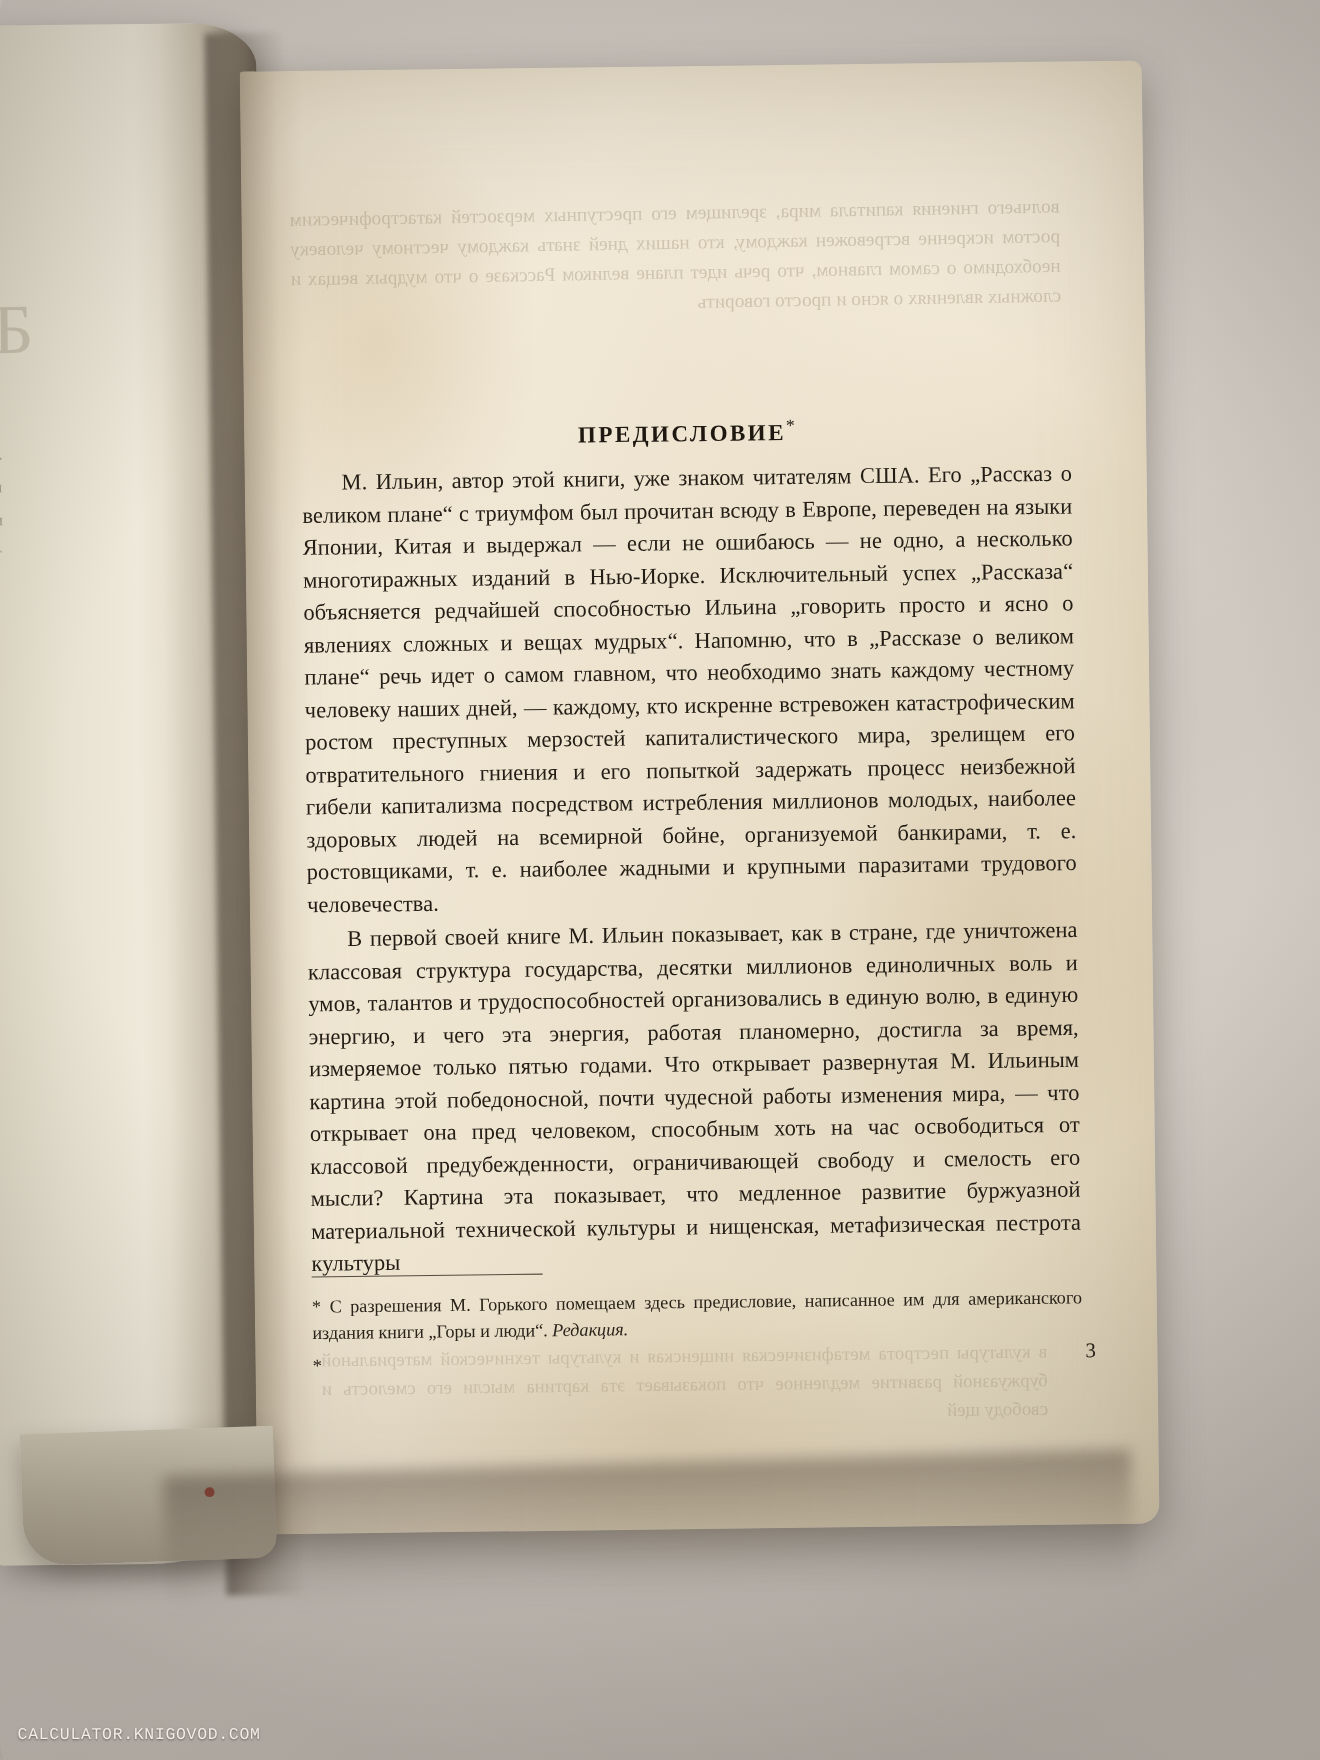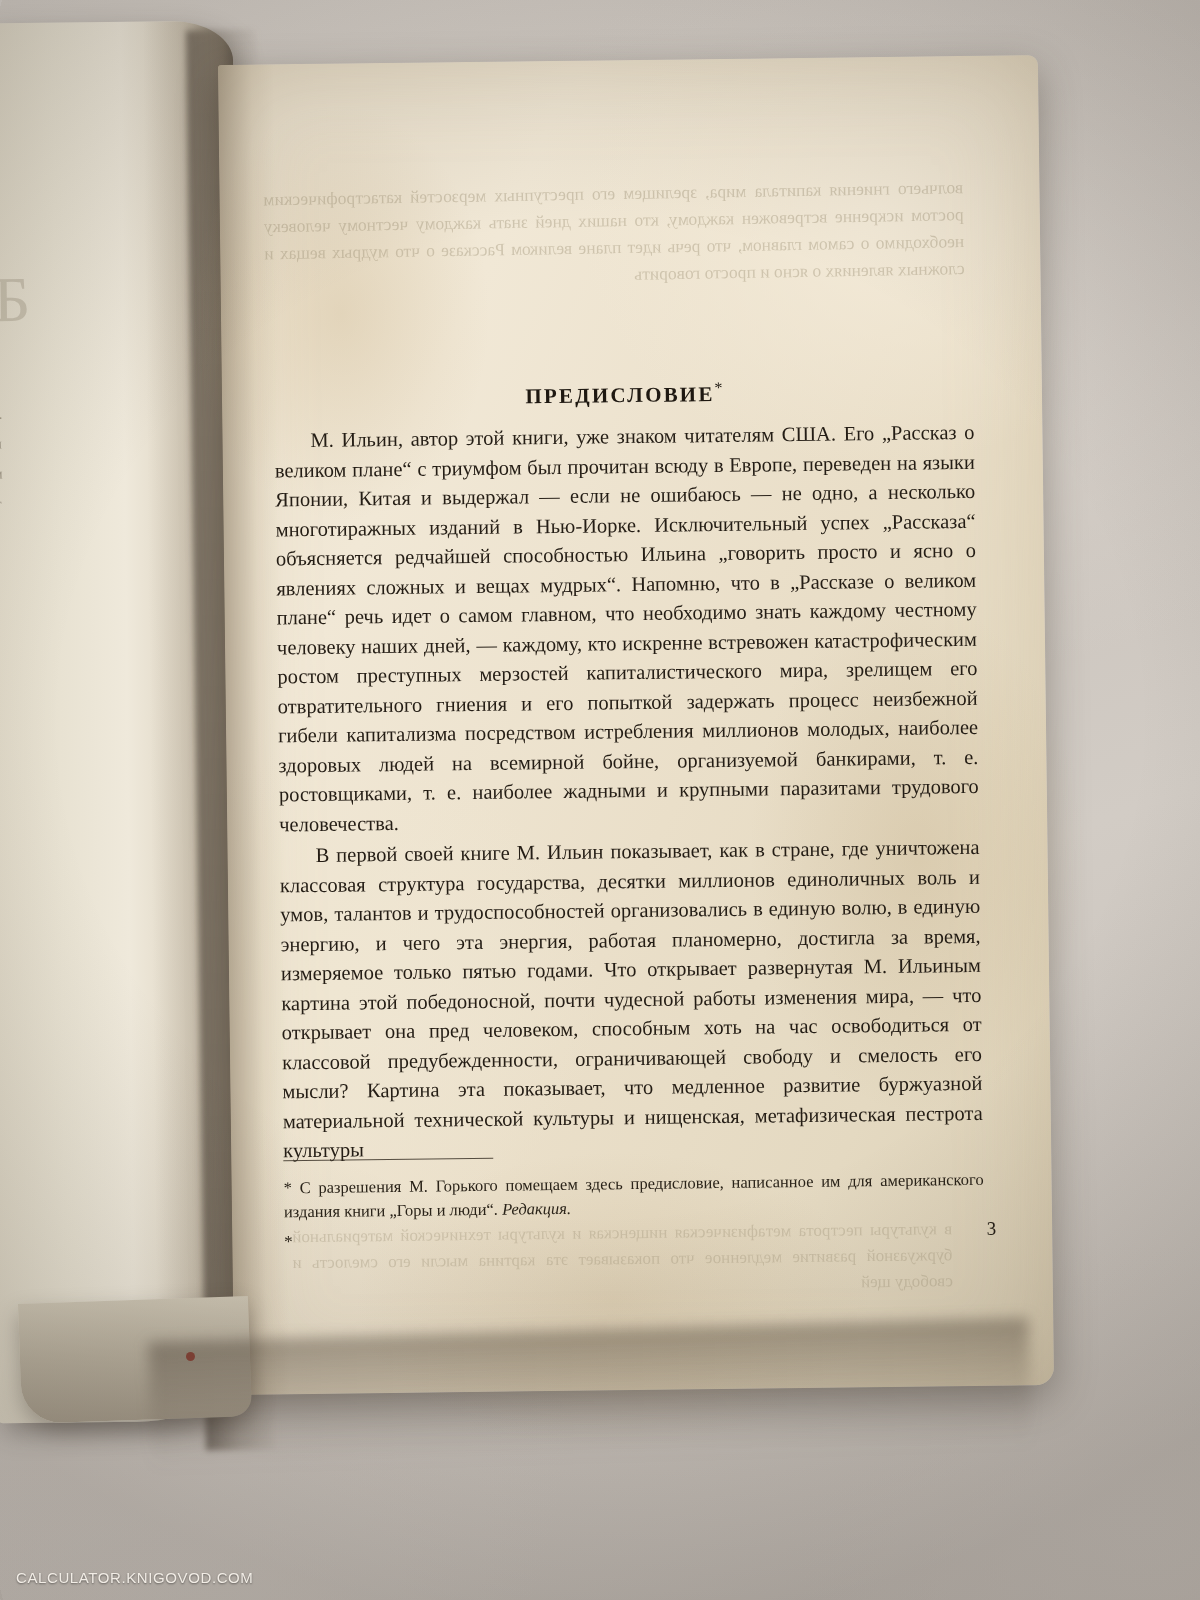--- a/index.html
+++ b/index.html
@@ -243,21 +243,21 @@
     border-radius: 50%;
     opacity: 0.85;
     filter: blur(0.4px);
   }
 
   
   #watermark {
     position: absolute;
     left: 16px;
     bottom: 14px;
-    font-family: Liberation Sans, sans-serif;
+    font-family: Liberation Mono, monospace;
     font-size: 15px;
     letter-spacing: 0.6px;
     color: #f2ede6;
     text-shadow: 0 1px 2px rgba(0,0,0,0.45);
   }
   
   #vignette {
     position: absolute;
     inset: 0;
     background: radial-gradient(ellipse 980px 900px at 50% 45%, rgba(0,0,0,0) 55%, rgba(40,34,28,0.18) 100%);

